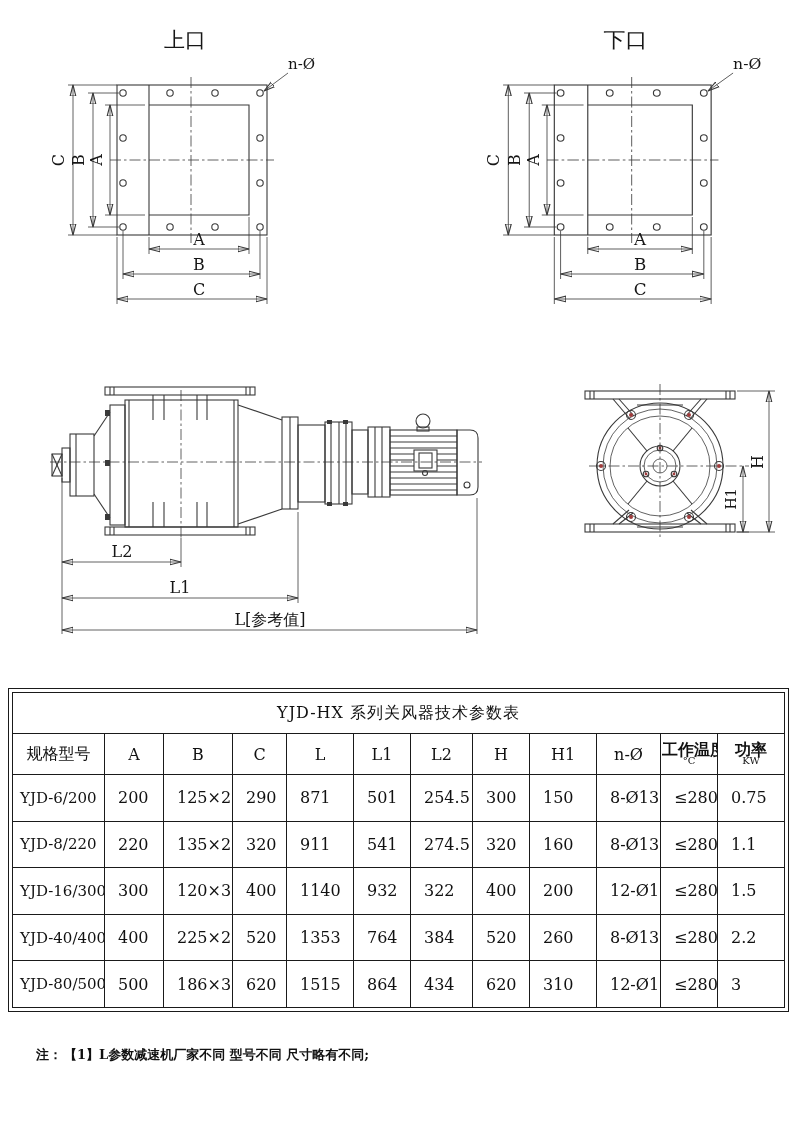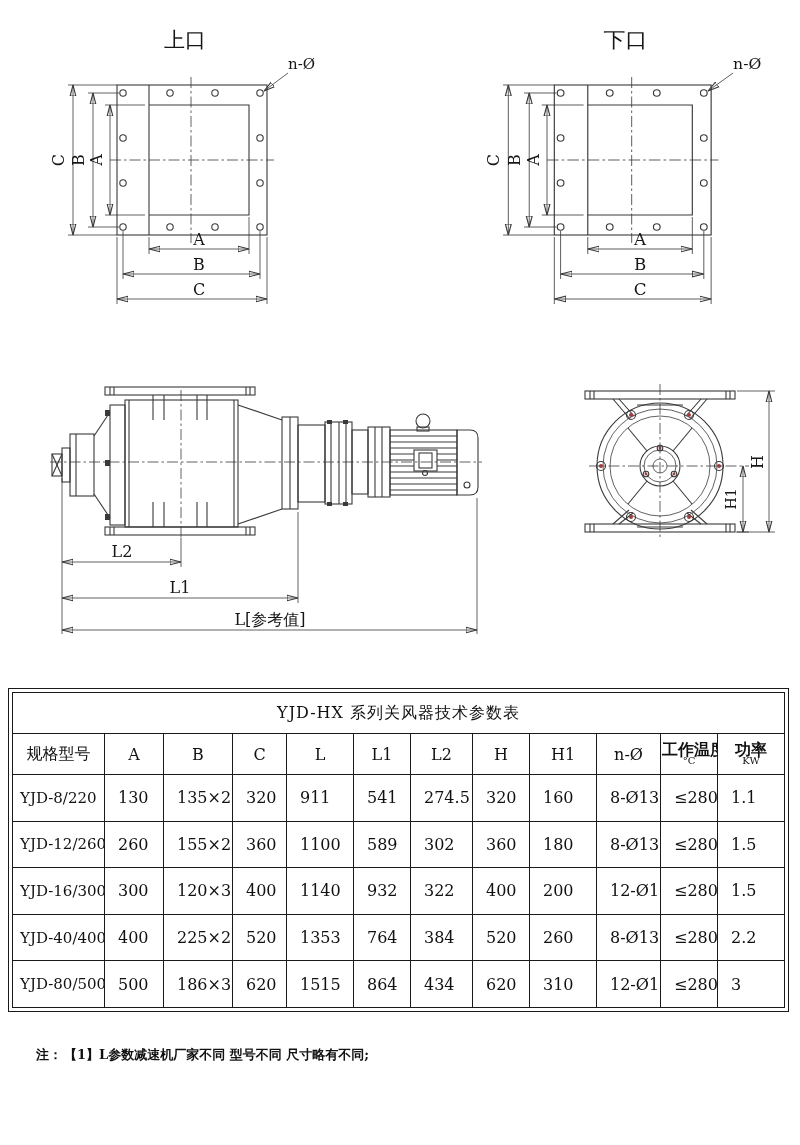--- a/index.html
+++ b/index.html
@@ -396,46 +396,46 @@
               <div class="sub">°C</div>
             </th>
             <th class="two-line">
               <div>功率</div>
               <div class="sub">KW</div>
             </th>
           </tr>
       </thead>
       <tbody>
           <tr>
+            <td class="model-cell">YJD-6/200</td>
+            <td class="value-cell">200</td>
+            <td class="value-cell">125×2</td>
+            <td class="value-cell">290</td>
+            <td class="value-cell">871</td>
+            <td class="value-cell">501</td>
+            <td class="value-cell">254.5</td>
+            <td class="value-cell">300</td>
+            <td class="value-cell">150</td>
+            <td class="value-cell">8-Ø13</td>
+            <td class="value-cell">≤280</td>
+            <td class="value-cell">0.75</td>
+          </tr>
+          <tr>
             <td class="model-cell">YJD-8/220</td>
-            <td class="value-cell">130</td>
+            <td class="value-cell">220</td>
             <td class="value-cell">135×2</td>
             <td class="value-cell">320</td>
             <td class="value-cell">911</td>
             <td class="value-cell">541</td>
             <td class="value-cell">274.5</td>
             <td class="value-cell">320</td>
             <td class="value-cell">160</td>
             <td class="value-cell">8-Ø13</td>
             <td class="value-cell">≤280</td>
             <td class="value-cell">1.1</td>
-          </tr>
-          <tr>
-            <td class="model-cell">YJD-12/260</td>
-            <td class="value-cell">260</td>
-            <td class="value-cell">155×2</td>
-            <td class="value-cell">360</td>
-            <td class="value-cell">1100</td>
-            <td class="value-cell">589</td>
-            <td class="value-cell">302</td>
-            <td class="value-cell">360</td>
-            <td class="value-cell">180</td>
-            <td class="value-cell">8-Ø13</td>
-            <td class="value-cell">≤280</td>
-            <td class="value-cell">1.5</td>
           </tr>
           <tr>
             <td class="model-cell">YJD-16/300</td>
             <td class="value-cell">300</td>
             <td class="value-cell">120×3</td>
             <td class="value-cell">400</td>
             <td class="value-cell">1140</td>
             <td class="value-cell">932</td>
             <td class="value-cell">322</td>
             <td class="value-cell">400</td>

